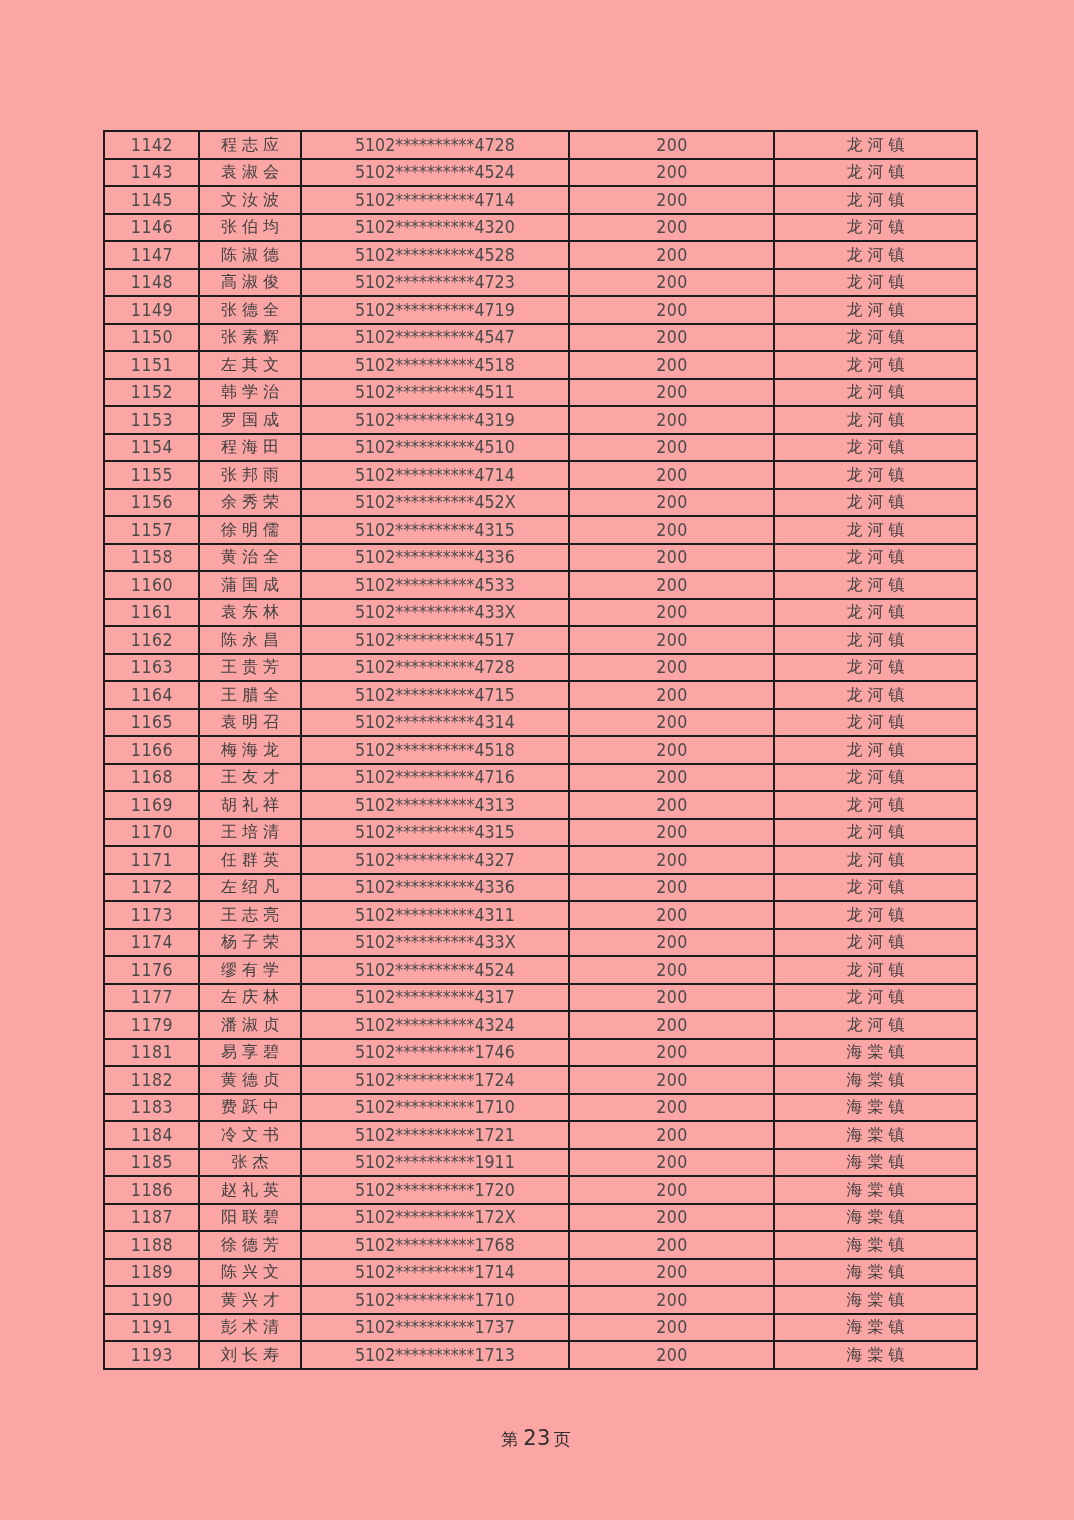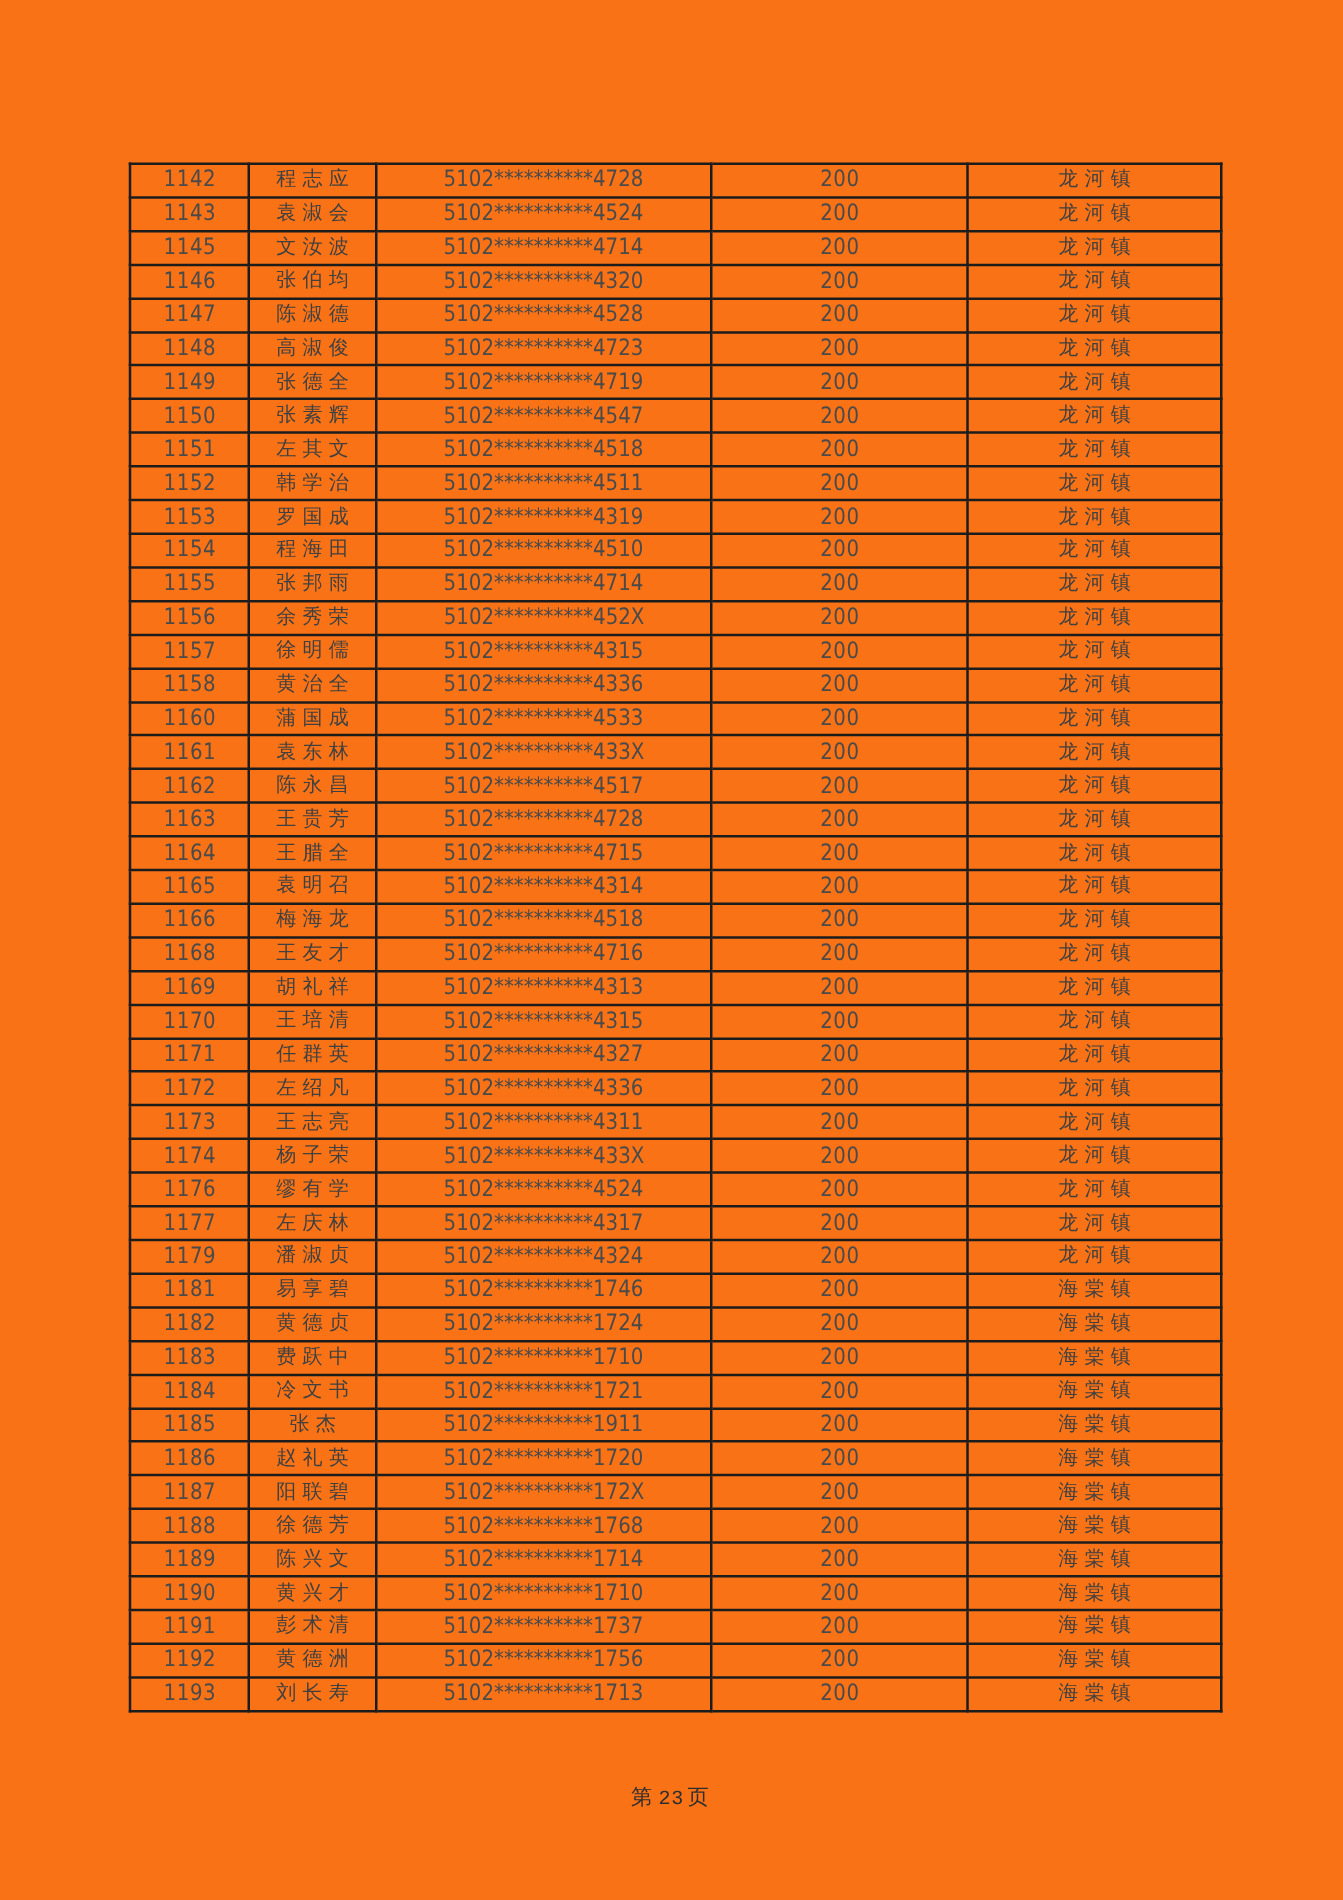--- a/index.html
+++ b/index.html
@@ -11,21 +11,21 @@
     width: 1074px;
     height: 1520px;
     position: relative;
     font-family: "Liberation Serif", "DejaVu Serif", serif;
     color: #3f3f3f;
     overflow: hidden;
   }
   .page {
     position: absolute;
     inset: 0;
-    background: #f97316;
+    background: #fca5a5;
     padding-left: 40px;
   }
   table.roster-table {
     position: absolute;
     left: 103px;
     top: 130px;
     width: 873px;
     height: 1240px;
     border-collapse: collapse;
     table-layout: fixed;
@@ -64,25 +64,24 @@
     right: 0;
     top: 1426px;
     text-align: center;
     font-size: 17px;
     color: #2e2e2e;
   }
   .footer .zh {
     letter-spacing: 2px;
   }
   .footer .num {
-    font-size: 16px;
+    font-size: 21px;
     color: #2e2e2e;
     transform: none;
     margin: 0 3px;
-    font-family: Liberation Mono, monospace;
   }
 </style>
 </head>
 <body>
 
 <div class="page">
 
   <table class="roster-table">
     <colgroup>
       <col style="width:95px">
@@ -394,27 +393,20 @@
     <td class="c-town">海棠镇</td>
   </tr>
         <tr>
     <td class="c-serial"><span class="num">1191</span></td>
     <td class="c-name">彭术清</td>
     <td class="c-id"><span class="num">5102**********1737</span></td>
     <td class="c-amount"><span class="num">200</span></td>
     <td class="c-town">海棠镇</td>
   </tr>
         <tr>
-    <td class="c-serial"><span class="num">1192</span></td>
-    <td class="c-name">黄德洲</td>
-    <td class="c-id"><span class="num">5102**********1756</span></td>
-    <td class="c-amount"><span class="num">200</span></td>
-    <td class="c-town">海棠镇</td>
-  </tr>
-        <tr>
     <td class="c-serial"><span class="num">1193</span></td>
     <td class="c-name">刘长寿</td>
     <td class="c-id"><span class="num">5102**********1713</span></td>
     <td class="c-amount"><span class="num">200</span></td>
     <td class="c-town">海棠镇</td>
   </tr>
       </tbody>
   </table>
 
   <div class="footer">

